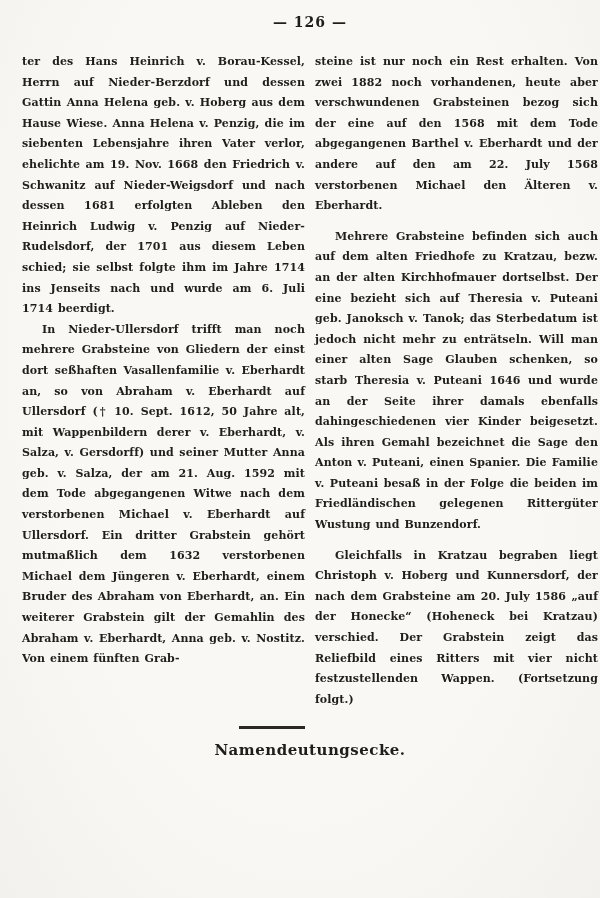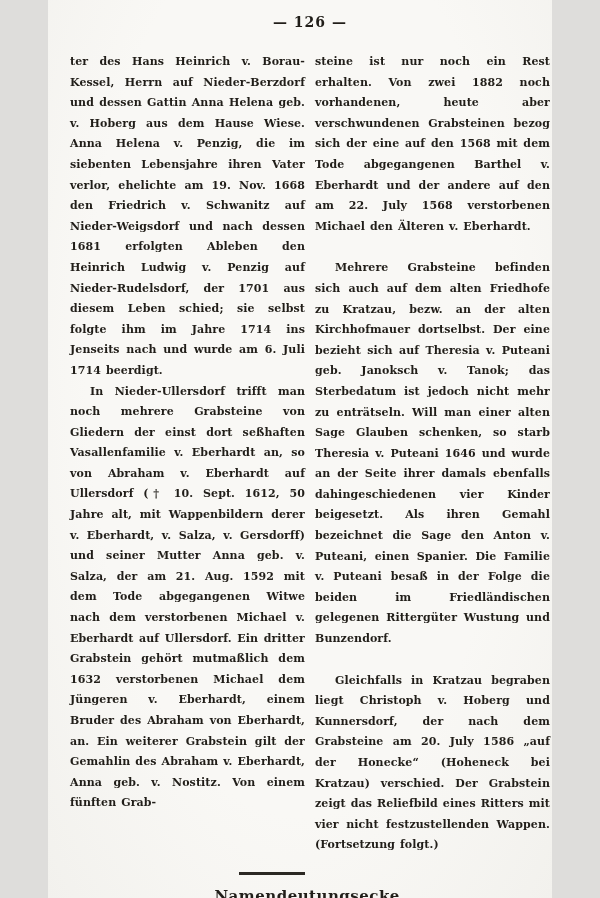--- a/index.html
+++ b/index.html
@@ -1,19 +1,19 @@
 <!DOCTYPE html>
 <html><head>
 <meta charset="utf-8">
 <style>
   html,body{margin:0;padding:0;}
   body{background:#dedddb;font-family:"DejaVu Serif", serif;}
   .page{
     position:relative;
-    width:504px;height:898px;
+    width:600px;height:898px;
     margin:0 auto;
     background:#f7f6f3;
     background-image:radial-gradient(ellipse at 50% 40%, #f9f8f5 60%, #f2f1ed 100%);
     color:#211e19;
     overflow:hidden;
     box-sizing:border-box;
     padding:14px 2px 0 22px;
   }
   .pageno{
     text-align:center;
@@ -34,21 +34,21 @@
     margin:0;
     font-size:11px;
     line-height:20.6px;
     font-weight:bold;
     text-align:justify;
     text-indent:20px;
     letter-spacing:0.1px;
     word-spacing:1px;
   }
   p.body-par.cont{text-indent:0;}
-  p.body-par.gap{margin-top:21px;}
+  p.body-par.gap{margin-top:10px;}
   .section-rule{
     width:66px;
     height:3px;
     background:#2b2823;
     border:none;
     margin:16px auto 12px auto;
     transform:translateX(-38px);
   }
   .section-head{
     text-align:center;

